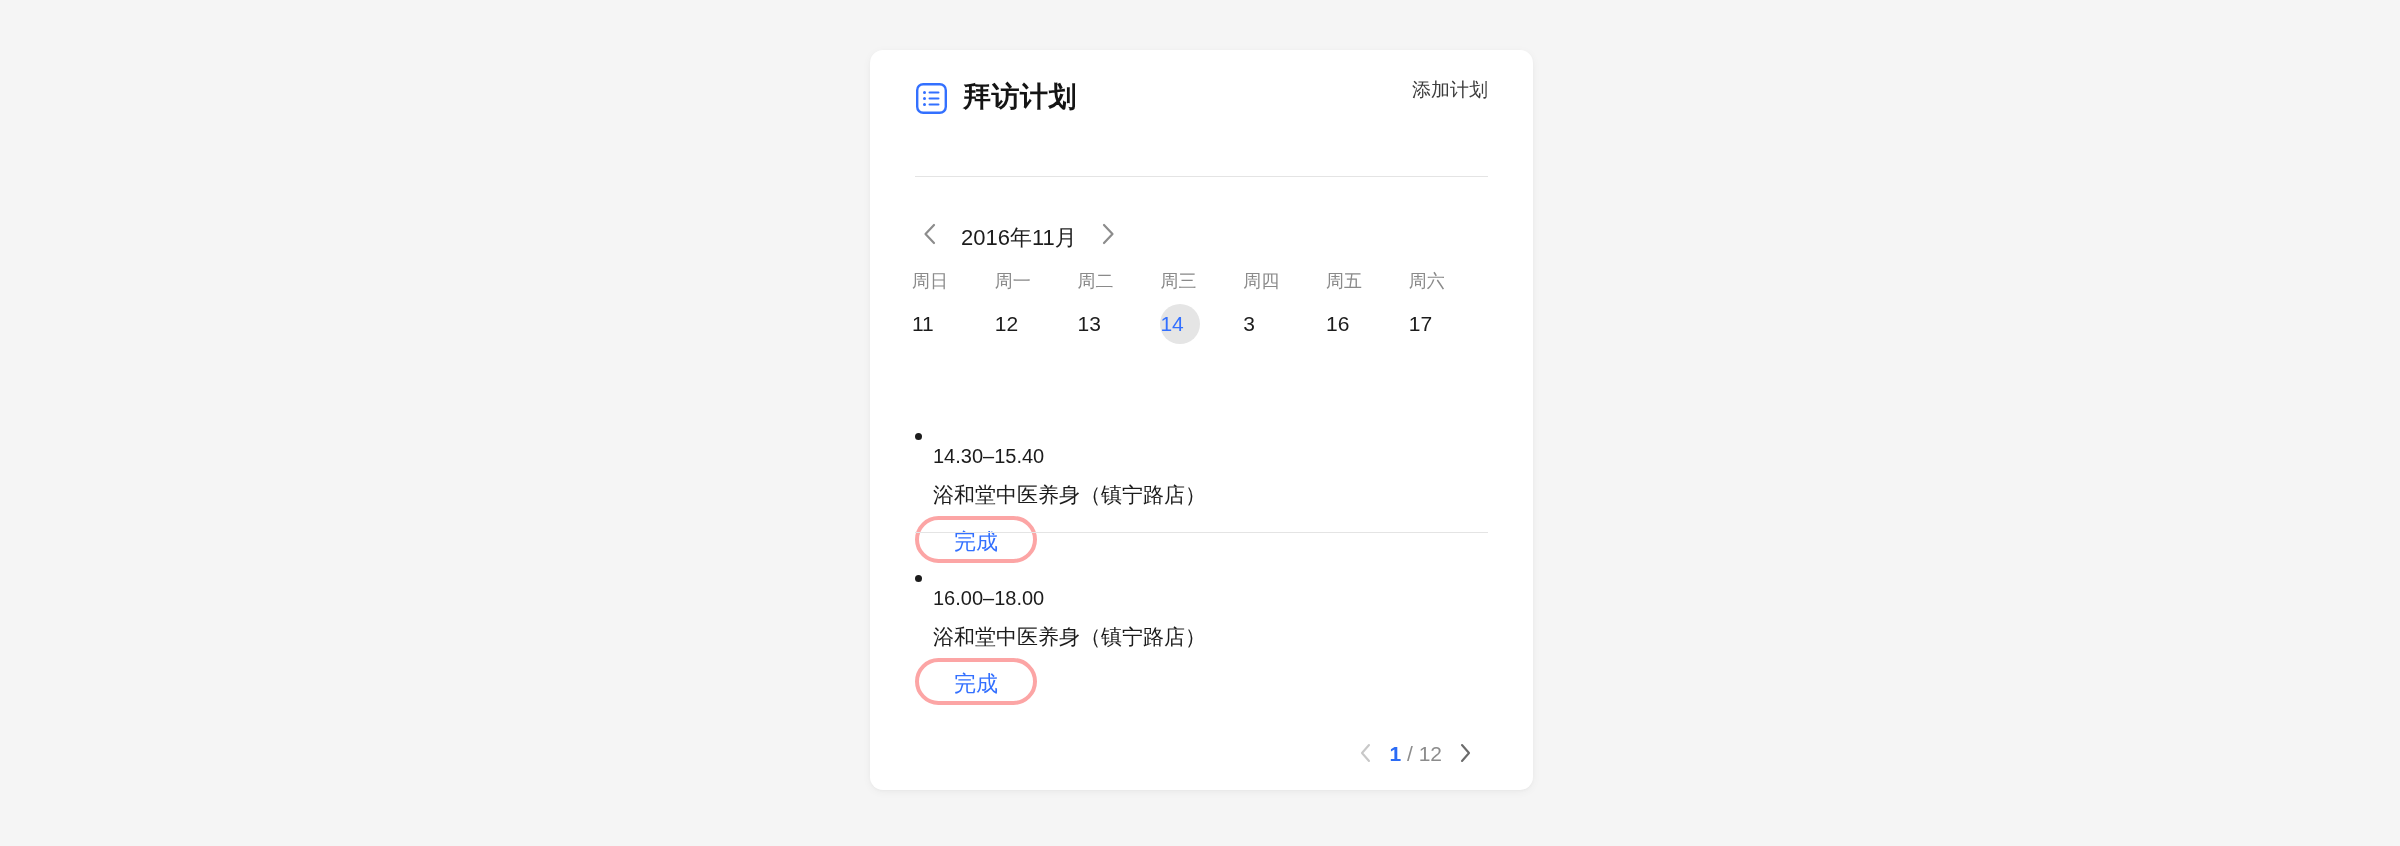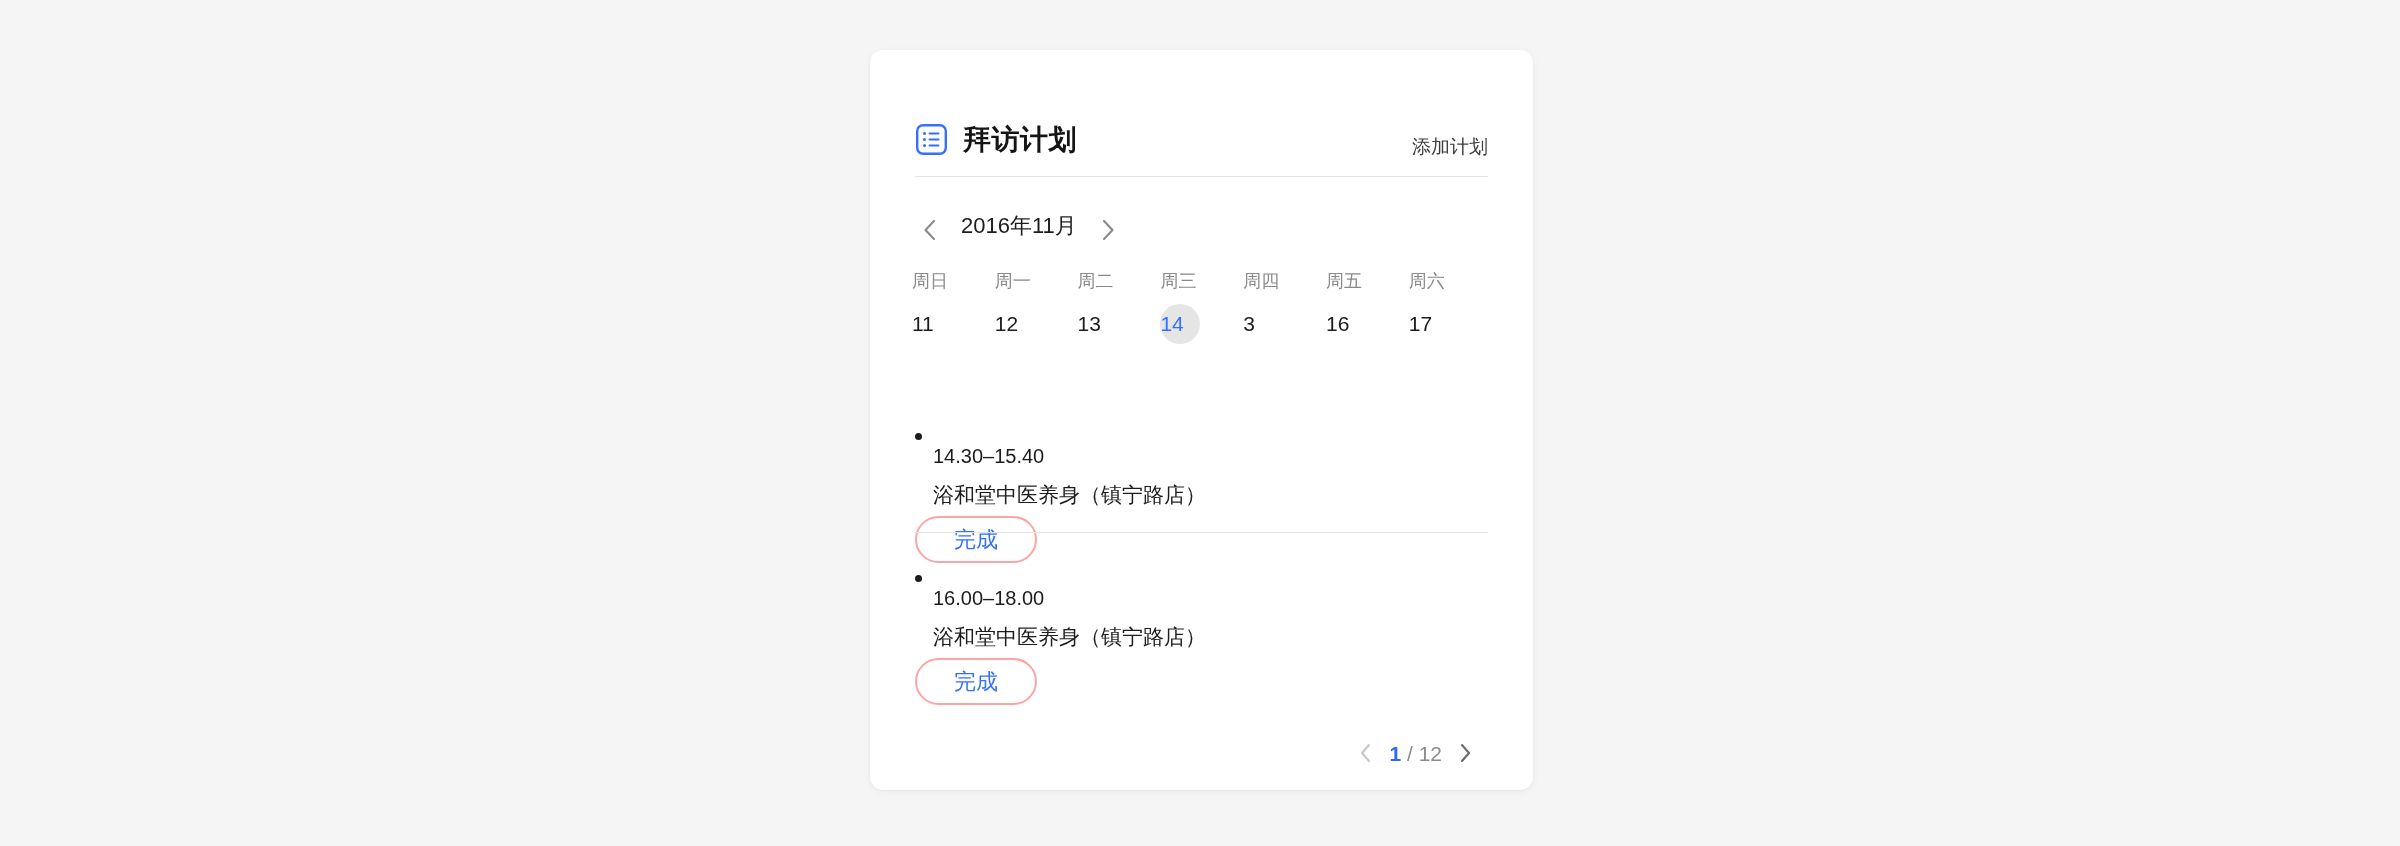--- a/index.html
+++ b/index.html
@@ -24,25 +24,26 @@
     background: #ffffff;
     border-radius: 13px;
     box-shadow: 0 2px 10px rgba(0,0,0,0.045), 0 1px 3px rgba(0,0,0,0.03);
     box-sizing: border-box;
   }
 
   
   .card-header {
     position: absolute;
     left: 45px;
-    top: 44px;
+    top: 32px;
     width: 573px;
     height: 62px;
     display: flex;
-    align-items: flex-end;
+    align-items: flex-start;
+    font-family: Liberation Mono, monospace;
   }
   .header-left {
     display: flex;
     align-items: center;
     flex: 1;
   }
   .list-icon {
     width: 33px;
     height: 33px;
     flex: 0 0 33px;
@@ -75,21 +76,21 @@
   .divider-header { top: 126px; }
   .divider-items  { top: 482px; }
 
   
   .month-nav {
     position: absolute;
     left: 45px;
     top: 165px;
     height: 34px;
     display: flex;
-    align-items: flex-start;
+    align-items: flex-end;
   }
   .nav-arrow {
     width: 30px;
     height: 30px;
     display: flex;
     align-items: center;
     justify-content: center;
     cursor: pointer;
   }
   .nav-arrow svg { display: block; }
@@ -174,21 +175,21 @@
     line-height: 34px;
     margin-top: 6px;
     white-space: nowrap;
     text-align: right;
   }
   .done-btn {
     flex: 0 0 auto;
     margin-top: 4px;
     width: 122px;
     height: 47px;
-    border: 2px solid #fca5a5;
+    border: 4px solid #fca5a5;
     border-radius: 24px;
     background: #ffffff;
     color: #3370ff;
     font-size: 22px;
     font-family: inherit;
     cursor: pointer;
     padding: 0;
     line-height: 43px;
     text-align: center;
     box-sizing: border-box;

